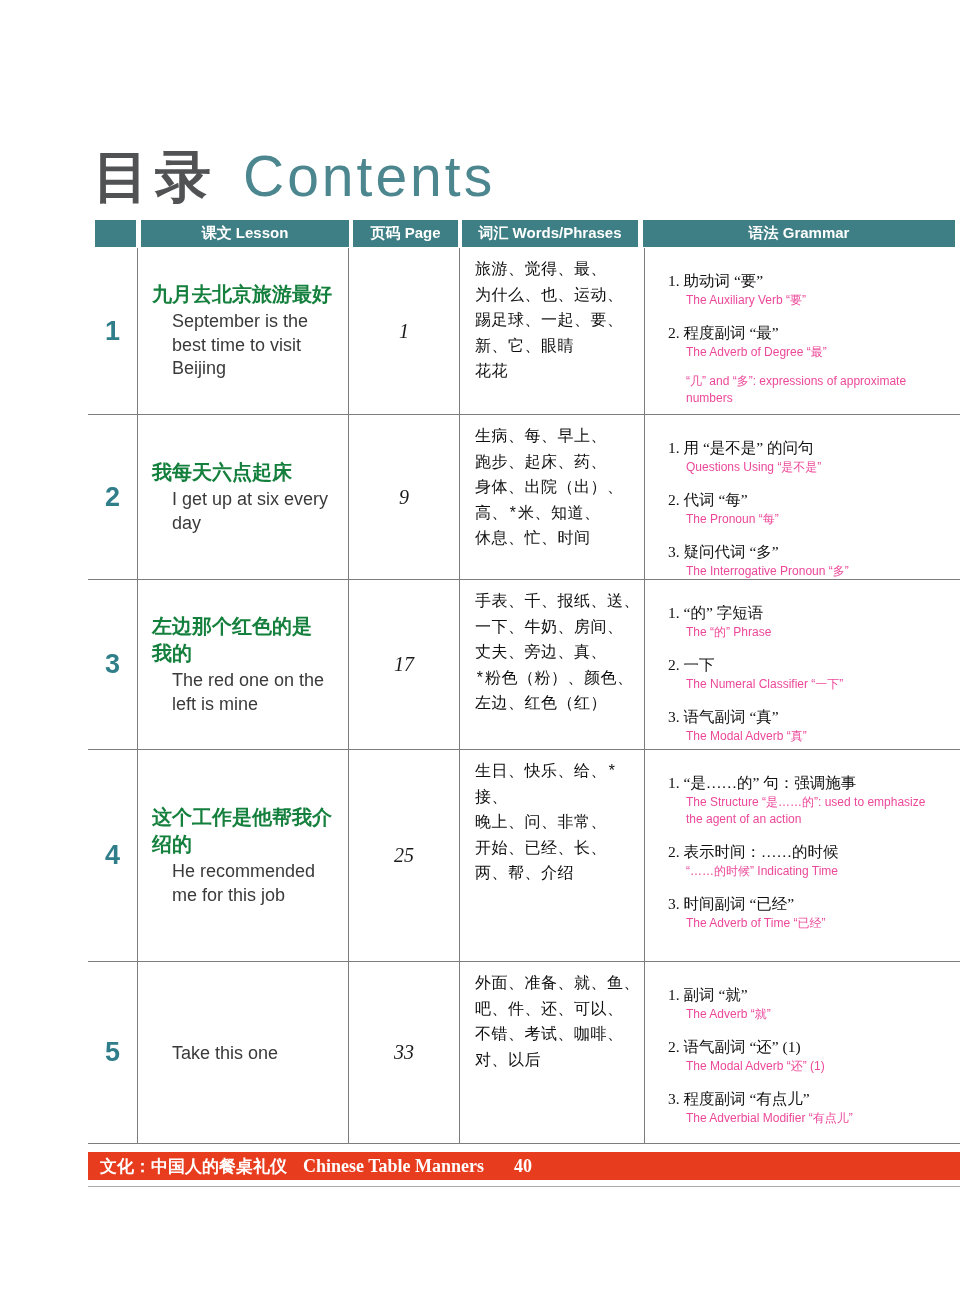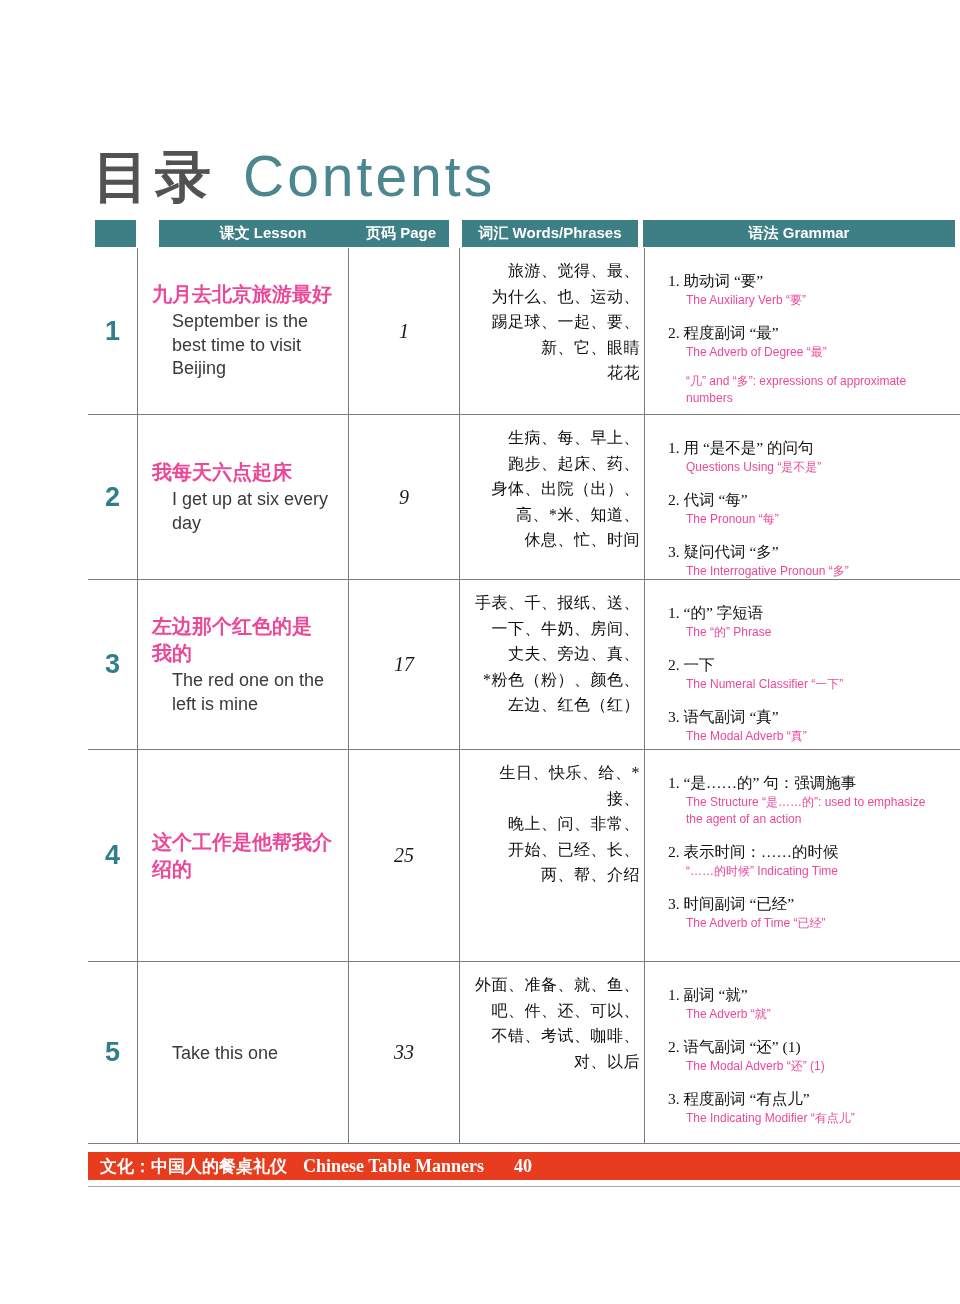--- a/index.html
+++ b/index.html
@@ -20,28 +20,28 @@
   .tbody{position:absolute;left:88px;top:248px;width:872px;display:grid;
          grid-template-columns:50px 211px 111px 185px 1fr;
          grid-template-rows:167px 165px 170px 212px 181px;}
   .cell{box-sizing:border-box;border-bottom:1px solid #7d7d7d;}
   .cell.last{border-bottom:none;}
   .c-num{display:flex;align-items:center;justify-content:center;
          border-right:1px solid #7d7d7d;
          color:#2f7e8a;font-size:27px;font-weight:bold;}
   .c-lesson{display:flex;flex-direction:column;justify-content:center;
             padding:0 10px 0 14px;border-right:1px solid #7d7d7d;}
-  .lz{font-size:20px;font-weight:bold;color:#ec4899;line-height:1.35;white-space:pre-line;}
+  .lz{font-size:20px;font-weight:bold;color:#15803d;line-height:1.35;white-space:pre-line;}
   .le{font-family:Liberation Sans, sans-serif;font-size:18px;color:#3a3a3a;line-height:1.3;margin-top:2px;margin-left:20px;}
   .c-page{display:flex;align-items:center;justify-content:center;
           border-right:1px solid #7d7d7d;
           font-family:"Liberation Serif",serif;font-style:italic;font-size:20px;color:#1a1a1a;}
   .c-words{padding:10px 4px 0 15px;border-right:1px solid #7d7d7d;
-           font-family:Liberation Serif, serif;font-size:16px;color:#0f0f0f;
-           line-height:1.6;white-space:pre-line;letter-spacing:0.5px;text-align:right;}
+           font-family:Liberation Mono, monospace;font-size:16px;color:#0f0f0f;
+           line-height:1.6;white-space:pre-line;letter-spacing:0.5px;}
   .c-grammar{padding:9px 6px 0 11px;}
   .g-item{margin:12px;}
   .gz{font-family:"Liberation Serif",serif;font-size:15.5px;color:#101010;line-height:1.5;}
   .ge{font-family:Liberation Sans, sans-serif;font-size:12px;color:#ec4899;line-height:1.4;
       margin-left:18px;margin-bottom:2px;}
 
   
   .tline{position:absolute;left:88px;width:872px;height:1px;background:#7d7d7d;top:1143px;}
 
   
@@ -55,22 +55,22 @@
 </head>
 <body>
 
 <div class="page">
 
   <div class="title">
     <span class="tzh">目录</span><span class="ten">Contents</span>
   </div>
 
   <div class="hbox" style="left:95px;width:41px;"></div>
-  <div class="hbox" style="left:141px;width:208px;margin-left:18px;">课文 Lesson</div>
-  <div class="hbox" style="left:353px;width:96px;">页码 Page</div>
+  <div class="hbox" style="left:141px;width:208px;">课文 Lesson</div>
+  <div class="hbox" style="left:353px;width:105px;">页码 Page</div>
   <div class="hbox" style="left:462px;width:176px;">词汇 Words/Phrases</div>
   <div class="hbox" style="left:643px;width:312px;">语法 Grammar</div>
 
   <div class="tbody">
 
     <div class="cell c-num">1</div>
     <div class="cell c-lesson">
       <div class="lz">九月去北京旅游最好</div>
       <div class="le">September is the best time to visit Beijing</div>
     </div>
@@ -144,20 +144,21 @@
       <div class="g-item">
         <div class="gz">3. 语气副词 “真”</div>
         <div class="ge">The Modal Adverb “真”</div>
       </div>
     </div>
 
     <div class="cell c-num">4</div>
     <div class="cell c-lesson">
       <div class="lz">这个工作是他帮我介
 绍的</div>
+      <div class="le">He recommended me for this job</div>
     </div>
     <div class="cell c-page">25</div>
     <div class="cell c-words">生日、快乐、给、*接、
 晚上、问、非常、
 开始、已经、长、
 两、帮、介绍</div>
     <div class="cell c-grammar">
       <div class="g-item">
         <div class="gz">1. “是……的” 句：强调施事</div>
         <div class="ge">The Structure “是……的”: used to emphasize the agent of an action</div>
@@ -185,21 +186,21 @@
       <div class="g-item">
         <div class="gz">1. 副词 “就”</div>
         <div class="ge">The Adverb “就”</div>
       </div>
       <div class="g-item">
         <div class="gz">2. 语气副词 “还” (1)</div>
         <div class="ge">The Modal Adverb “还” (1)</div>
       </div>
       <div class="g-item">
         <div class="gz">3. 程度副词 “有点儿”</div>
-        <div class="ge">The Indicating Modifier “有点儿”</div>
+        <div class="ge">The Adverbial Modifier “有点儿”</div>
       </div>
     </div>
 
   </div>
 
   <div class="tline"></div>
 
   <div class="redbar">
     <span class="fzh">文化：中国人的餐桌礼仪</span>
     <span class="fen">Chinese Table Manners</span>

